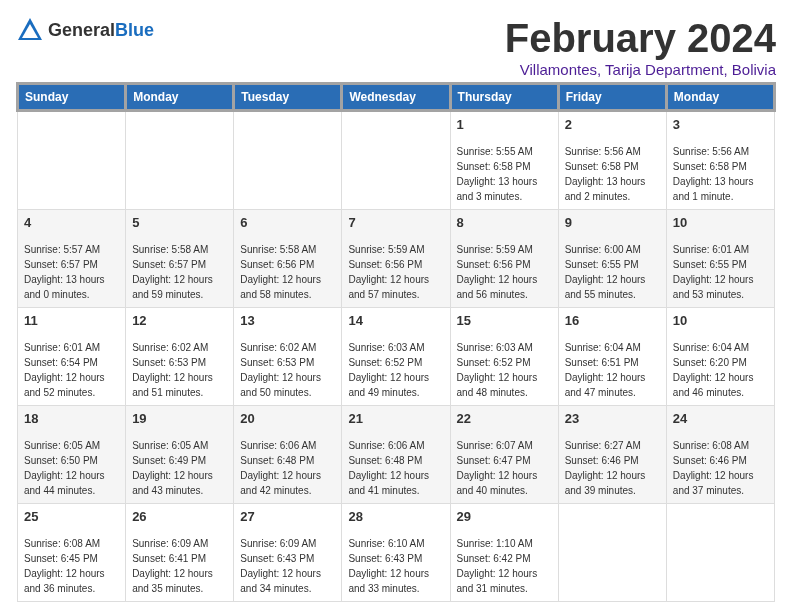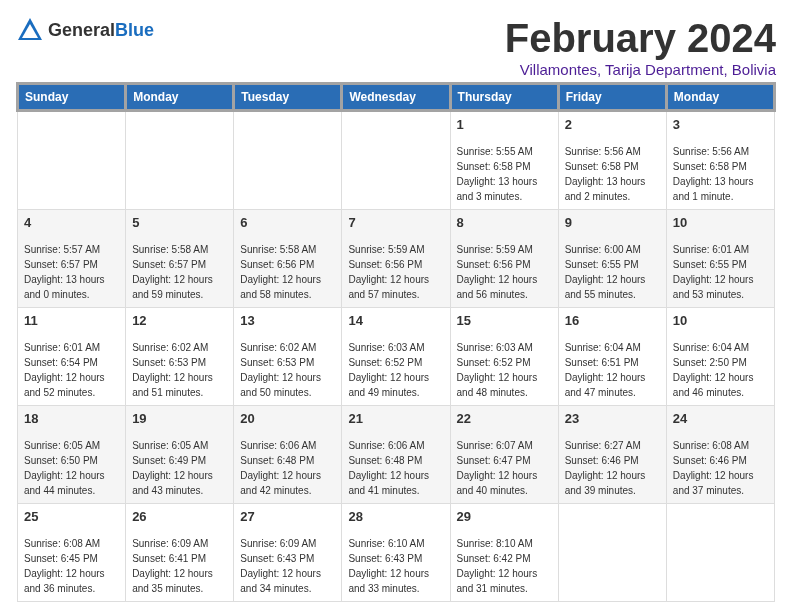--- a/index.html
+++ b/index.html
@@ -239,21 +239,21 @@
         <td>
           <span class="day-number">16</span>
           <div class="day-info">Sunrise: 6:04 AM
 Sunset: 6:51 PM
 Daylight: 12 hours
 and 47 minutes.</div>
         </td>
         <td>
           <span class="day-number">10</span>
           <div class="day-info">Sunrise: 6:04 AM
-Sunset: 2:50 PM
+Sunset: 6:20 PM
 Daylight: 12 hours
 and 46 minutes.</div>
         </td>
       </tr>
       <tr>
         <td>
           <span class="day-number">18</span>
           <div class="day-info">Sunrise: 6:05 AM
 Sunset: 6:50 PM
 Daylight: 12 hours
@@ -326,21 +326,21 @@
         </td>
         <td>
           <span class="day-number">28</span>
           <div class="day-info">Sunrise: 6:10 AM
 Sunset: 6:43 PM
 Daylight: 12 hours
 and 33 minutes.</div>
         </td>
         <td>
           <span class="day-number">29</span>
-          <div class="day-info">Sunrise: 8:10 AM
+          <div class="day-info">Sunrise: 1:10 AM
 Sunset: 6:42 PM
 Daylight: 12 hours
 and 31 minutes.</div>
         </td>
         <td></td>
         <td></td>
       </tr>
     </tbody>
 </table>
 

